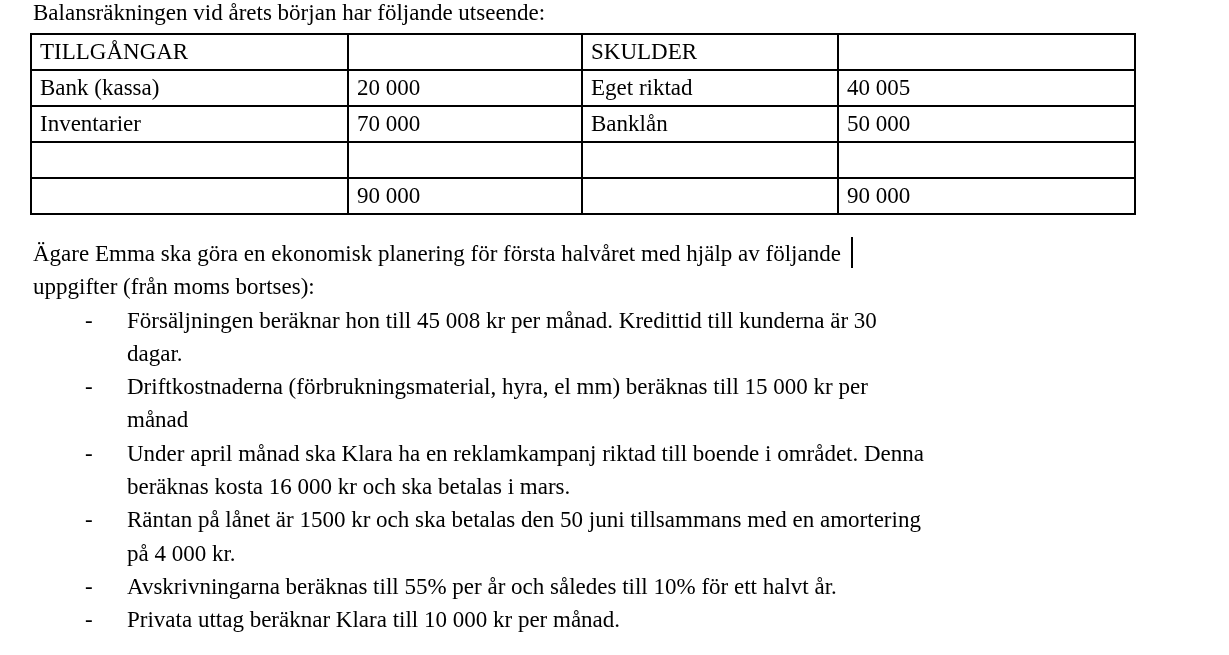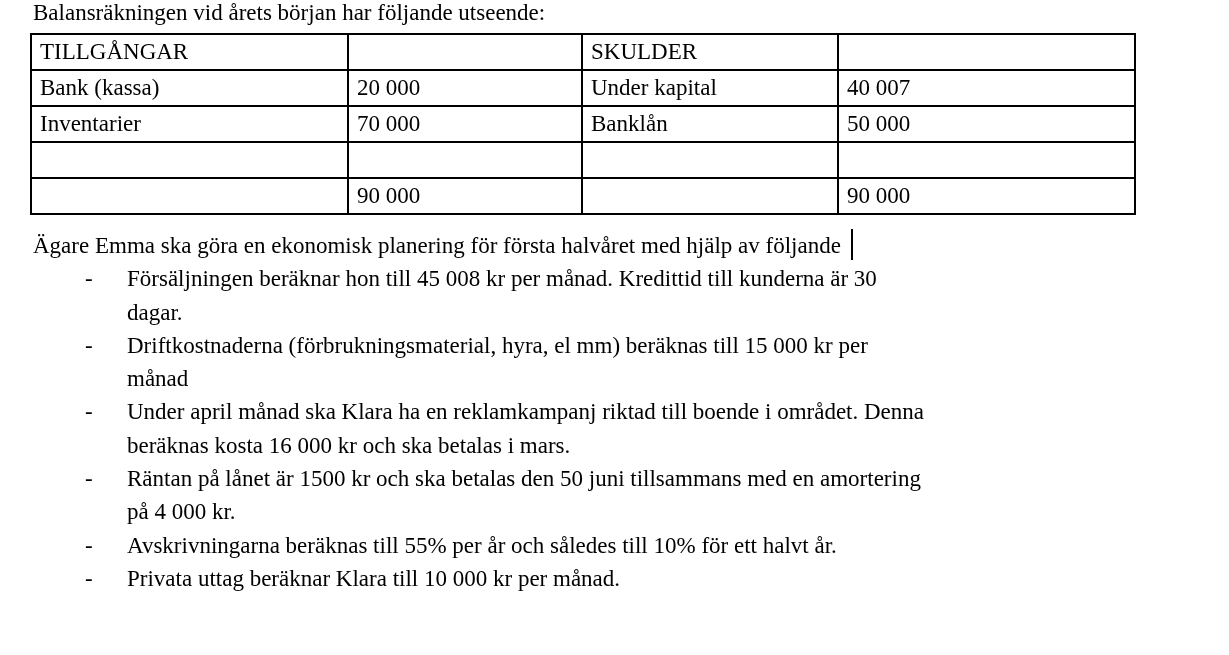--- a/index.html
+++ b/index.html
@@ -37,21 +37,21 @@
     height: 33px;
     padding: 1px 4px 0 8px;
     vertical-align: top;
     line-height: 31px;
     overflow: hidden;
     white-space: nowrap;
   }
   .text-block {
     position: absolute;
     left: 33px;
-    top: 229px;
+    top: 237px;
     width: 1163px;
   }
   .intro { margin: 0; padding: 0; }
   .line { display: block; }
   .cursor {
     display: inline-block;
     width: 2px;
     height: 31px;
     background: #000000;
     vertical-align: top;
@@ -89,22 +89,22 @@
     <tbody>
       <tr>
         <td>TILLGÅNGAR</td>
         <td></td>
         <td>SKULDER</td>
         <td></td>
       </tr>
       <tr>
         <td>Bank (kassa)</td>
         <td>20 000</td>
-        <td>Under kapital</td>
-        <td>40 007</td>
+        <td>Eget riktad</td>
+        <td>40 005</td>
       </tr>
       <tr>
         <td>Inventarier</td>
         <td>70 000</td>
         <td>Banklån</td>
         <td>50 000</td>
       </tr>
       <tr>
         <td></td>
         <td></td>
@@ -116,20 +116,21 @@
         <td>90 000</td>
         <td></td>
         <td>90 000</td>
       </tr>
     </tbody>
   </table>
 
   <div class="text-block">
     <p class="intro">
       <span class="line"><span>Ägare Emma ska göra en ekonomisk planering för första halvåret med hjälp av följande</span><span class="cursor"></span></span>
+      <span class="line">uppgifter (från moms bortses):</span>
     </p>
 
     <div class="list">
       <div class="li">
         <span class="marker">-</span>
         <span class="li-text">Försäljningen beräknar hon till 45 008 kr per månad. Kredittid till kunderna är 30
 dagar.</span>
       </div>
       <div class="li">
         <span class="marker">-</span>

